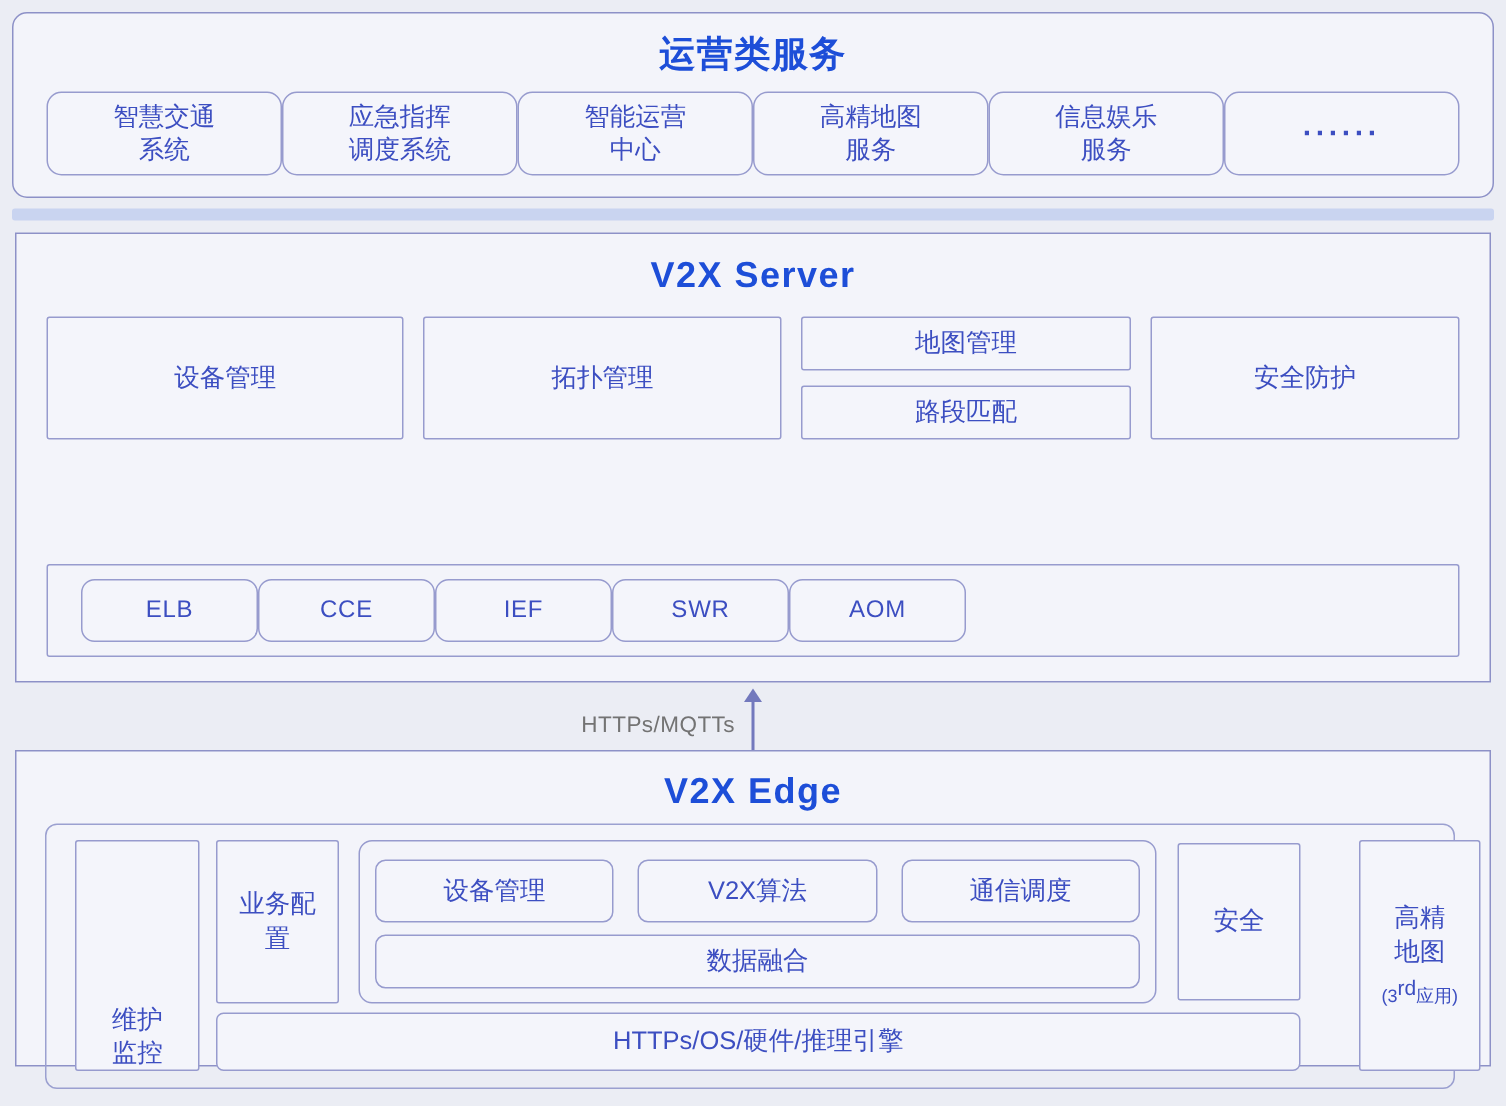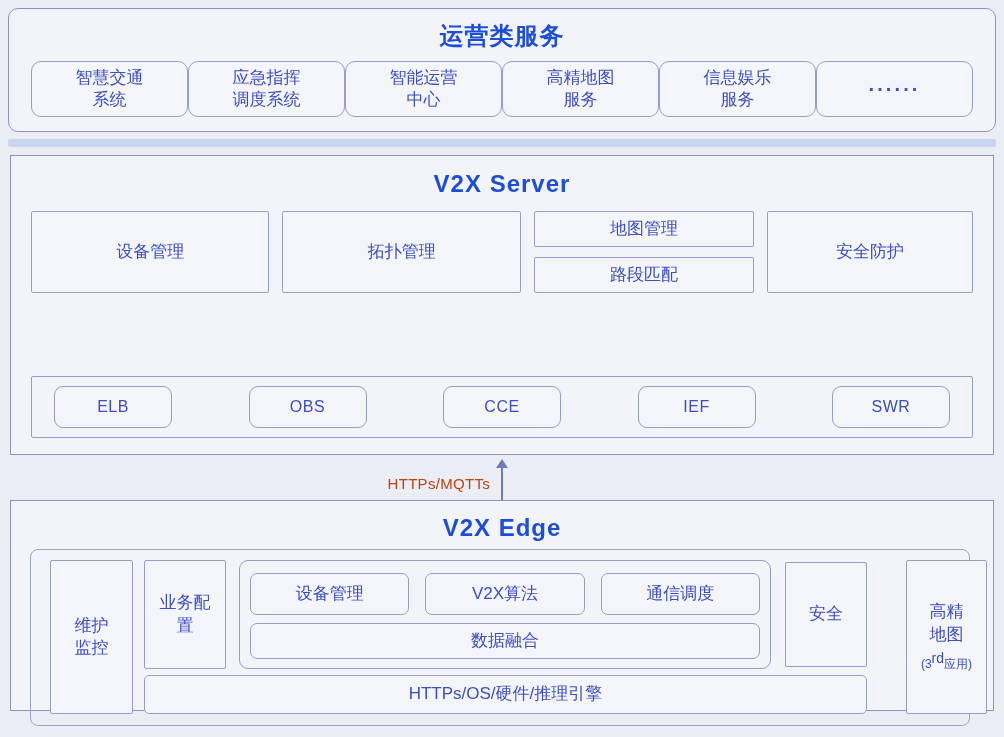--- a/index.html
+++ b/index.html
@@ -52,52 +52,52 @@
   .srv-row .w2{flex:1.08;}
   .srv-row .w1{flex:1;}
   .srv-row .tall{height:82px;}
   .srv-row .half{height:36px;flex:none;}
   .srv-access{
     position:absolute;left:20px;right:20px;top:157px;height:38px;
   }
   .srv-cloud{
     position:absolute;left:20px;right:20px;top:220px;height:62px;
     box-sizing:border-box;border:1.5px solid #979bce;border-radius:2px;
-    display:flex;align-items:center;justify-content:space-between;
+    display:flex;align-items:center;
     padding:0 22px;
   }
   .cloud-bx{
     box-sizing:border-box;width:118px;height:42px;
     border:1.5px solid #979bce;border-radius:9px;background:#f4f5fb;
     display:flex;align-items:center;justify-content:center;
     color:#3c4ec1;font-size:16px;letter-spacing:.5px;
   }
   
   #connector{position:absolute;left:0;top:458px;width:1004px;height:47px;}
   .conn-label{
     position:absolute;right:514px;top:17px;
-    font-size:15px;color:#c2410c;letter-spacing:.3px;
+    font-size:15px;color:#737373;letter-spacing:.3px;
   }
   .arrow-shaft{
     position:absolute;left:501px;top:9px;width:2px;height:38px;background:#7379bd;
   }
   .arrow-head{
     position:absolute;left:496px;top:1px;width:0;height:0;
     border-left:6px solid transparent;border-right:6px solid transparent;
     border-bottom:9px solid #7379bd;
   }
   
   #edgesec{left:10px;top:500px;width:984px;height:211px;}
   #edgesec .sec-title{margin-top:13px;}
   .edge-inner{
     position:absolute;left:19px;top:48px;width:940px;height:177px;
     box-sizing:border-box;border:1.2px solid #9ba0d0;border-radius:8px;
   }
   .abs{position:absolute;}
-  #maint{left:19px;top:10px;width:83px;height:154px;}
+  #maint{left:19px;top:10px;width:83px;height:154px;justify-content:flex-end;}
   #bizcfg{left:113px;top:10px;width:82px;height:109px;}
   #appgroup{
     left:208px;top:10px;width:532px;height:109px;
     box-sizing:border-box;border:1.5px solid #979bce;border-radius:9px;
   }
   .app-row{
     position:absolute;left:10px;right:10px;top:12px;height:42px;
     display:flex;gap:16px;
   }
   .app-row .bx{flex:1;border-radius:7px;}
@@ -153,24 +153,24 @@
     <div class="cell w2">
       <div class="bx sq half">地图管理</div>
       <div class="bx sq half">路段匹配</div>
     </div>
     <div class="bx sq tall w1">安全防护</div>
   </div>
 
 
   <div class="srv-cloud">
     <div class="cloud-bx">ELB</div>
-    <div class="cloud-bx">OBS</div>
     <div class="cloud-bx">CCE</div>
     <div class="cloud-bx">IEF</div>
     <div class="cloud-bx">SWR</div>
+    <div class="cloud-bx">AOM</div>
   </div>
 </div>
 
 <div id="connector">
   <span class="conn-label">HTTPs/MQTTs</span>
   <span class="arrow-shaft"></span>
   <span class="arrow-head"></span>
 </div>
 
 <div class="panel" id="edgesec">

